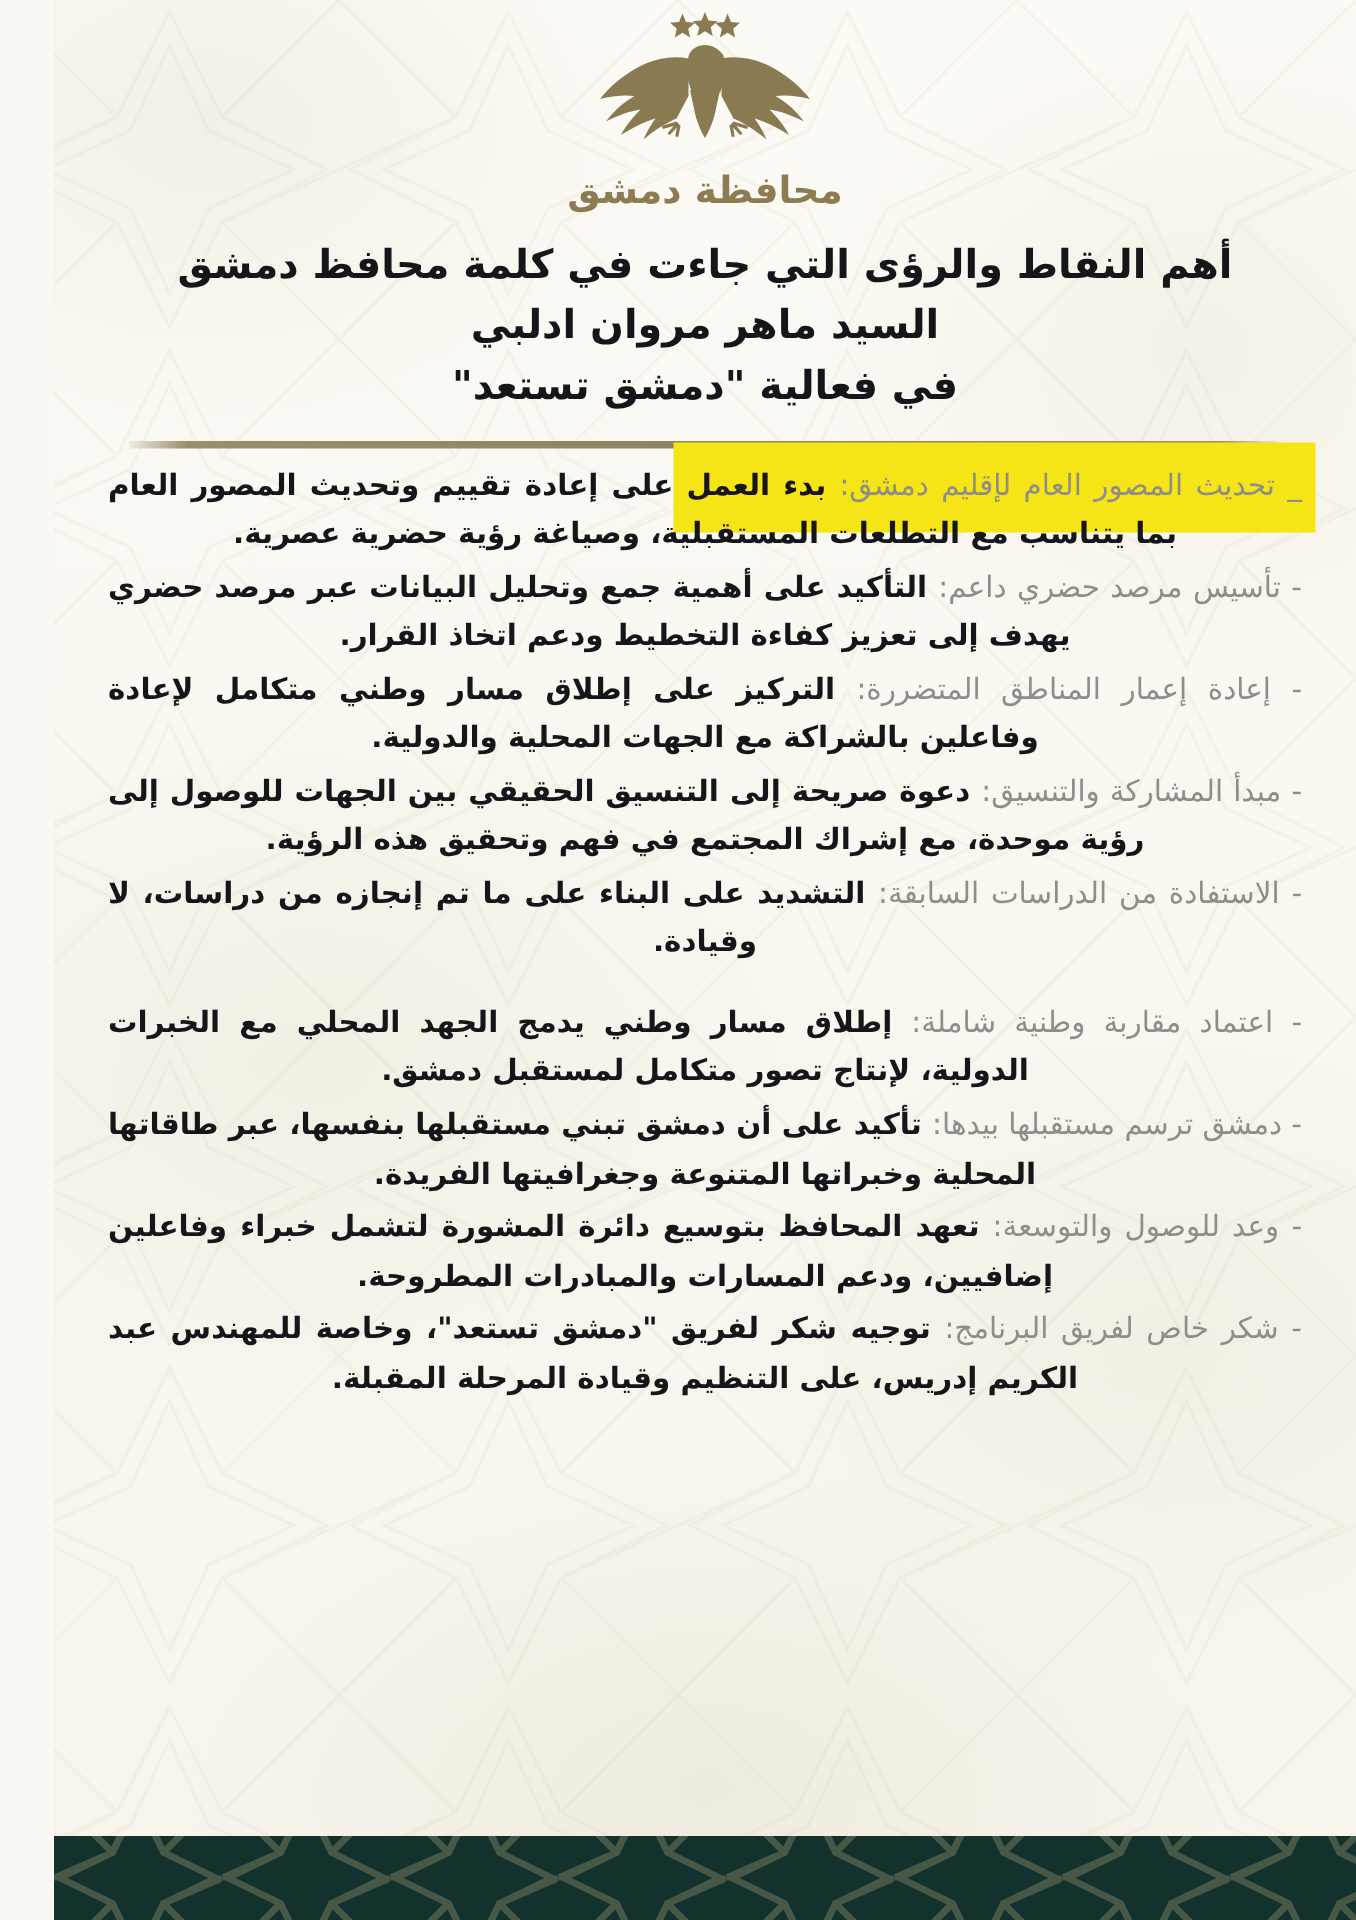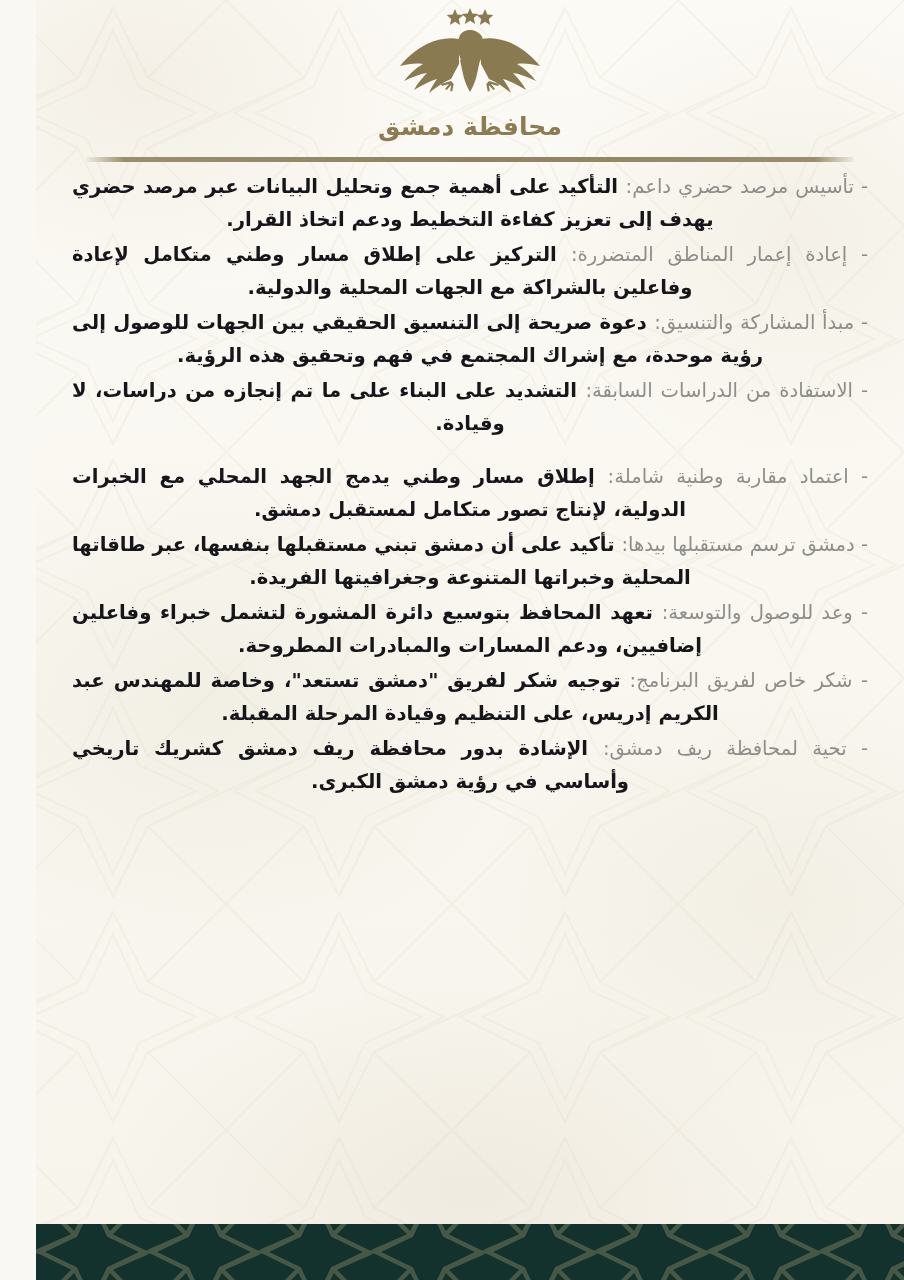--- a/index.html
+++ b/index.html
@@ -169,33 +169,37 @@
         <path d="M65 52 h20 l-3 14 c-1 5 -3 11 -7 18 c-4 -7 -6 -13 -7 -18 z"></path>
 
         <path d="M56 73 l-10 3 l1 2 l7 -2 l-4 5 l1.6 1 l4.6 -5 l-1 6 l2 0.4 l1.5 -7.5 z"></path>
         <path d="M94 73 l10 3 l-1 2 l-7 -2 l4 5 l-1.6 1 l-4.6 -5 l1 6 l-2 0.4 l-1.5 -7.5 z"></path>
       </g>
     </svg>
 
     <div class="emblem-name" style="color: rgb(141, 124, 82);">محافظة دمشق</div>
   </div>
 
+  <div class="title-block">
+    <div class="title-line">أهم النقاط والرؤى التي جاءت في كلمة محافظ دمشق السيد ماهر مروان ادلبي</div>
+    <div class="title-line">في فعالية "دمشق تستعد"</div>
+  </div>
 
   <div class="divider"></div>
 
   <div class="points">
+      <div class="point highlighted"><span class="hl-rect" style="background: rgb(245, 229, 22);"></span><span class="lead" style="color: rgb(141, 141, 138);">_ تحديث المصور العام لإقليم دمشق:</span><span> بدء العمل على إعادة تقييم وتحديث المصور العام بما يتناسب مع التطلعات المستقبلية، وصياغة رؤية حضرية عصرية.</span></div>
       <div class="point"><span class="lead" style="color: rgb(141, 141, 138);">- تأسيس مرصد حضري داعم:</span><span> التأكيد على أهمية جمع وتحليل البيانات عبر مرصد حضري يهدف إلى تعزيز كفاءة التخطيط ودعم اتخاذ القرار.</span></div>
       <div class="point"><span class="lead" style="color: rgb(141, 141, 138);">- إعادة إعمار المناطق المتضررة:</span><span> التركيز على إطلاق مسار وطني متكامل لإعادة وفاعلين بالشراكة مع الجهات المحلية والدولية.</span></div>
       <div class="point"><span class="lead" style="color: rgb(141, 141, 138);">- مبدأ المشاركة والتنسيق:</span><span> دعوة صريحة إلى التنسيق الحقيقي بين الجهات للوصول إلى رؤية موحدة، مع إشراك المجتمع في فهم وتحقيق هذه الرؤية.</span></div>
       <div class="point"><span class="lead" style="color: rgb(141, 141, 138);">- الاستفادة من الدراسات السابقة:</span><span> التشديد على البناء على ما تم إنجازه من دراسات، لا وقيادة.</span></div>
       <div class="point spaced"><span class="lead" style="color: rgb(141, 141, 138);">- اعتماد مقاربة وطنية شاملة:</span><span> إطلاق مسار وطني يدمج الجهد المحلي مع الخبرات الدولية، لإنتاج تصور متكامل لمستقبل دمشق.</span></div>
       <div class="point"><span class="lead" style="color: rgb(141, 141, 138);">- دمشق ترسم مستقبلها بيدها:</span><span> تأكيد على أن دمشق تبني مستقبلها بنفسها، عبر طاقاتها المحلية وخبراتها المتنوعة وجغرافيتها الفريدة.</span></div>
       <div class="point"><span class="lead" style="color: rgb(141, 141, 138);">- وعد للوصول والتوسعة:</span><span> تعهد المحافظ بتوسيع دائرة المشورة لتشمل خبراء وفاعلين إضافيين، ودعم المسارات والمبادرات المطروحة.</span></div>
       <div class="point"><span class="lead" style="color: rgb(141, 141, 138);">- شكر خاص لفريق البرنامج:</span><span> توجيه شكر لفريق "دمشق تستعد"، وخاصة للمهندس عبد الكريم إدريس، على التنظيم وقيادة المرحلة المقبلة.</span></div>
-      <div class="point"><span class="lead" style="color: rgb(141, 141, 138);">- تحية لمحافظة ريف دمشق:</span><span> الإشادة بدور محافظة ريف دمشق كشريك تاريخي وأساسي في رؤية دمشق الكبرى.</span></div>
     </div>
 
   <div class="footer-band" style="background: rgb(19, 49, 45);">
     <svg width="904" height="56" viewBox="0 0 904 56" aria-hidden="true">
       <defs>
         <pattern id="fp" width="112" height="112" patternUnits="userSpaceOnUse" patternTransform="translate(0,-28)">
           <g fill="none" stroke="#4a5a48" stroke-width="4.5">
             <polygon points="56,4 73,39 108,56 73,73 56,108 39,73 4,56 39,39"></polygon>
             <path d="M0 56 L39 39 L56 4"></path>
             <path d="M112 56 L73 73 L56 108"></path>

